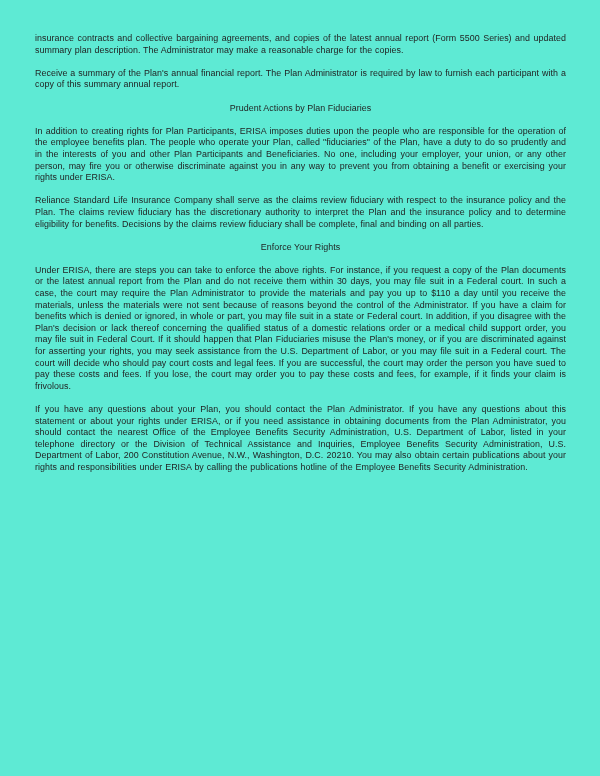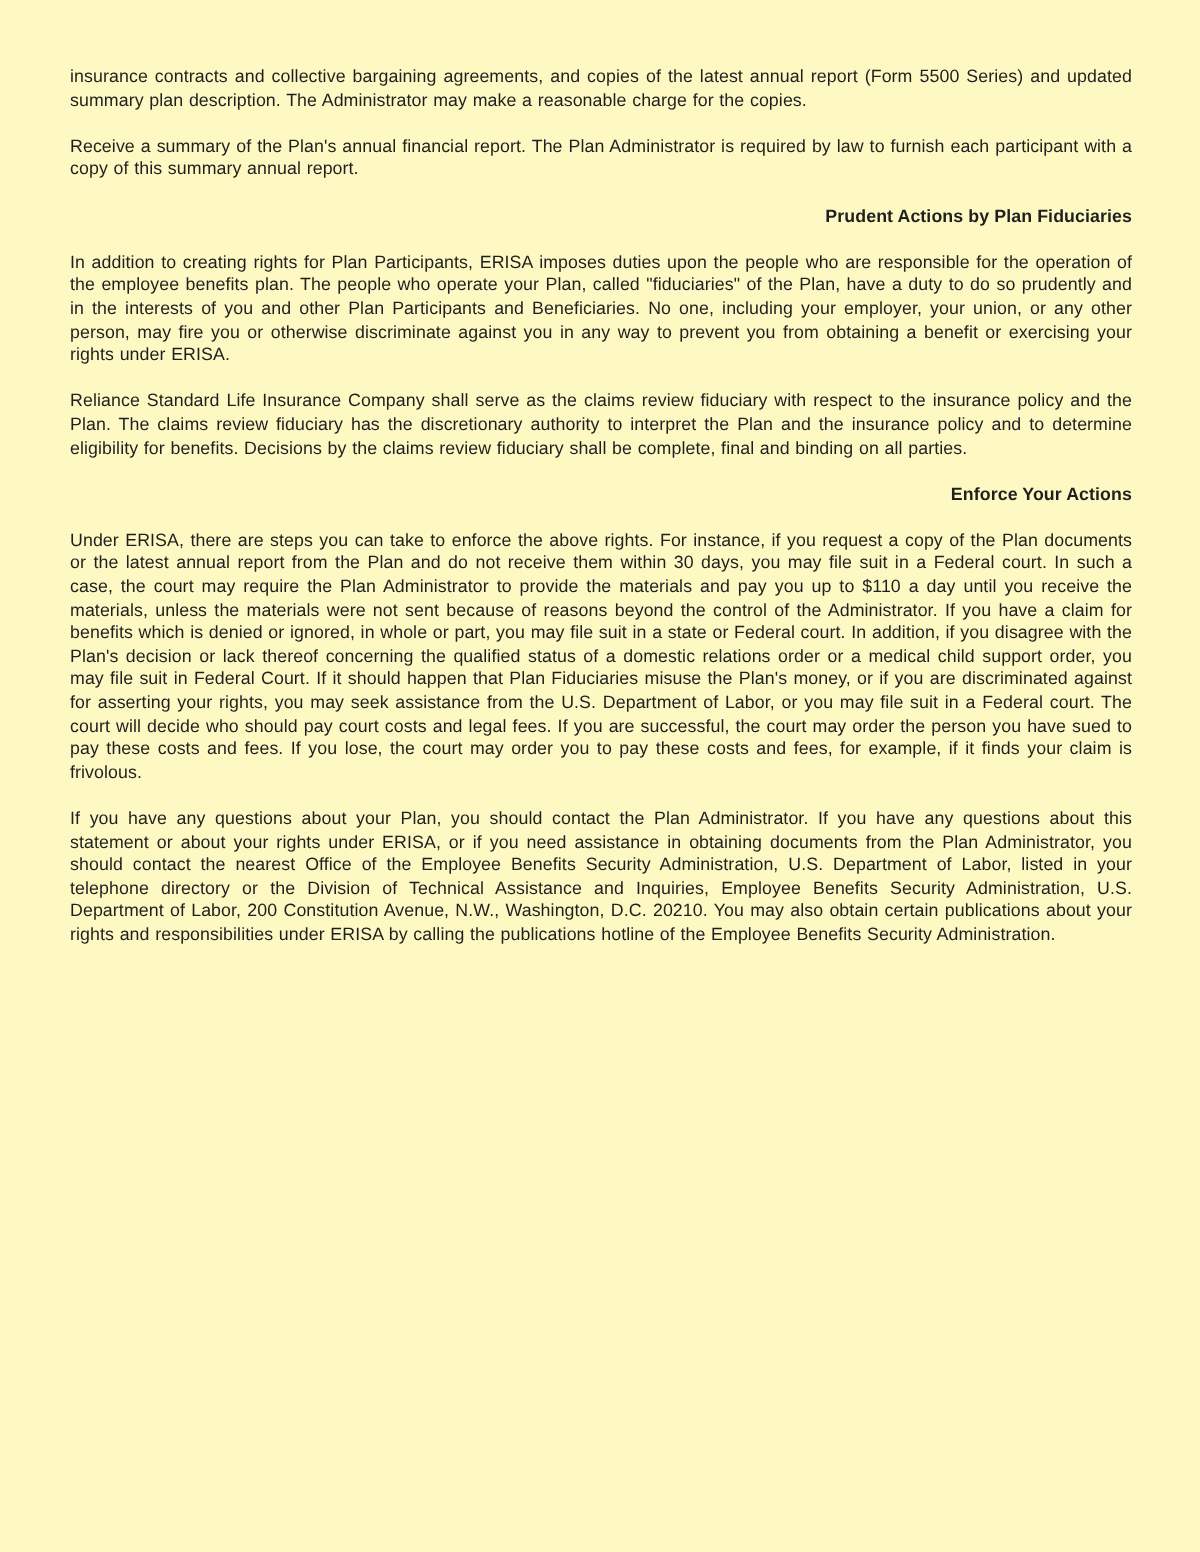--- a/index.html
+++ b/index.html
@@ -10,38 +10,38 @@
   body {
     width: 600px;
     height: 776px;
     overflow: hidden;
     font-family: "Liberation Sans", sans-serif;
   }
   .page {
     box-sizing: border-box;
     width: 600px;
     height: 776px;
-    background: #fef9c3;
+    background: #5eead4;
     padding: 33px 34px 0 35px;
     color: #1f1f1f;
   }
   .para {
     margin: 0 0 11.6px 0;
     font-size: 8.9px;
     line-height: 11.6px;
     text-align: justify;
     letter-spacing: 0.05px;
     word-spacing: 0.3px;
   }
   .heading {
     margin: 0 0 11.6px 0;
     font-size: 8.9px;
     line-height: 11.6px;
-    font-weight: bold;
-    text-align: right;
+    font-weight: normal;
+    text-align: center;
     letter-spacing: 0.05px;
   }
   section {
     margin: 0;
     padding: 0;
   }
 </style>
 </head>
 <body>
 
@@ -51,21 +51,21 @@
 
   <p class="para">Receive a summary of the Plan's annual financial report.  The Plan Administrator is required by law to furnish each participant with a copy of this summary annual report.</p>
 
   <section>
     <h2 class="heading">Prudent Actions by Plan Fiduciaries</h2>
     <p class="para">In addition to creating rights for Plan Participants, ERISA imposes duties upon the people who are responsible for the operation of the employee benefits plan.  The people who operate your Plan, called "fiduciaries" of the Plan, have a duty to do so prudently and in the interests of you and other Plan Participants and Beneficiaries.  No one, including your employer, your union, or any other person, may fire you or otherwise discriminate against you in any way to prevent you from obtaining a benefit or exercising your rights under ERISA.</p>
     <p class="para">Reliance Standard Life Insurance Company shall serve as the claims review fiduciary with respect to the insurance policy and the Plan. The claims review fiduciary has the discretionary authority to interpret the Plan and the insurance policy and to determine eligibility for benefits. Decisions by the claims review fiduciary shall be complete, final and binding on all parties.</p>
   </section>
 
   <section>
-    <h2 class="heading">Enforce Your Actions</h2>
+    <h2 class="heading">Enforce Your Rights</h2>
     <p class="para">Under ERISA, there are steps you can take to enforce the above rights.  For instance, if you request a copy of the Plan documents or the latest annual report from the Plan and do not receive them within 30 days, you may file suit in a Federal court.  In such a case, the court may require the Plan Administrator to provide the materials and pay you up to $110 a day until you receive the materials, unless the materials were not sent because of reasons beyond the control of the Administrator.  If you have a claim for benefits which is denied or ignored, in whole or part, you may file suit in a state or Federal court.  In addition, if you disagree with the Plan's decision or lack thereof concerning the qualified status of a domestic relations order or a medical child support order, you may file suit in Federal Court.  If it should happen that Plan Fiduciaries misuse the Plan's money, or if you are discriminated against for asserting your rights, you may seek assistance from the U.S. Department of Labor, or you may file suit in a Federal court.  The court will decide who should pay court costs and legal fees.  If you are successful, the court may order the person you have sued to pay these costs and fees.  If you lose, the court may order you to pay these costs and fees, for example, if it finds your claim is frivolous.</p>
   </section>
 
   <section>
     <p class="para">If you have any questions about your Plan, you should contact the Plan Administrator.  If you have any questions about this statement or about your rights under ERISA, or if you need assistance in obtaining documents from the Plan Administrator, you should contact the nearest Office of the Employee Benefits Security Administration, U.S. Department of Labor, listed in your telephone directory or the Division of Technical Assistance and Inquiries, Employee Benefits Security Administration, U.S. Department of Labor, 200 Constitution Avenue, N.W., Washington, D.C.  20210.  You may also obtain certain publications about your rights and responsibilities under ERISA by calling the publications hotline of the Employee Benefits Security Administration.</p>
   </section>
 
 </div>
 
 </body></html>

